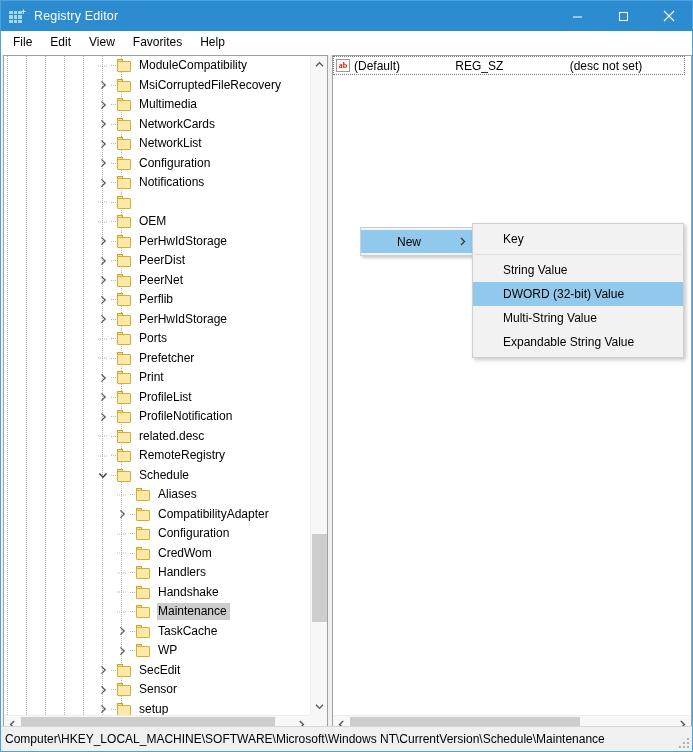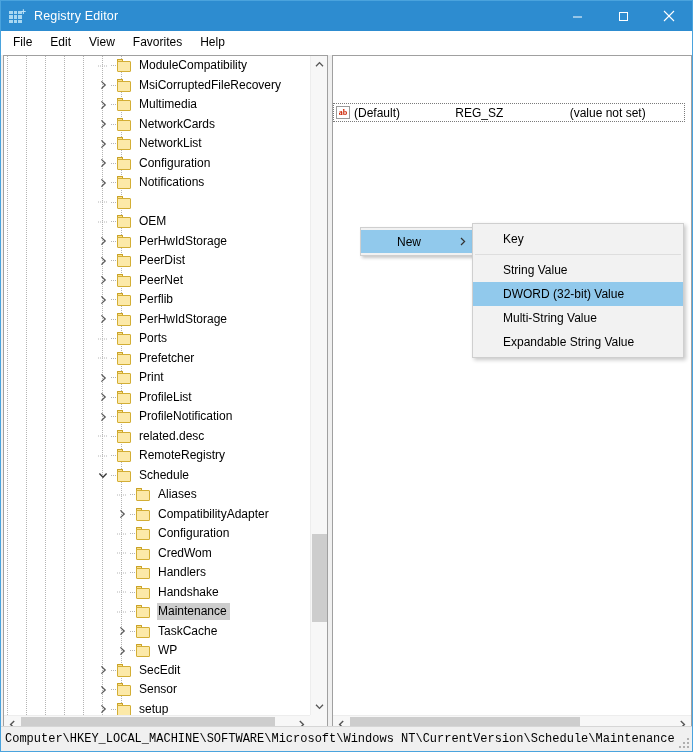--- a/index.html
+++ b/index.html
@@ -282,21 +282,20 @@
     border-right: 1px solid #e3e3e3;
     height: 21px;
     white-space: nowrap;
   }
   #listrows { position: relative; }
   .lrow {
     height: 19px;
     display: flex;
     align-items: flex-end;
     font-size: 12px;
-    margin-top: 47px;
   }
   .lrow.focused .focusbox {
     border: 1px dotted #7a7a7a;
     box-sizing: border-box;
     display: flex;
     align-items: center;
     height: 19px;
   }
   .ab-icon {
     width: 14px; height: 13px;
@@ -376,21 +375,20 @@
     border-top: 1px solid #d6d6d6;
     display: flex;
     align-items: center;
     padding-left: 4px;
     position: relative;
   }
   #status-text {
     font-size: 12px;
     color: #000000;
     white-space: nowrap;
-    font-family: Liberation Mono, monospace;
   }
   #grip {
     position: absolute;
     right: 3px; bottom: 3px;
     width: 10px; height: 10px;
   }
   #grip i {
     position: absolute;
     width: 2px; height: 2px;
     background: #b0b0b0;
@@ -935,21 +933,21 @@
       <div id="listrows">
         <div class="lrow focused">
           <div class="focusbox" style="width:352px;">
             <div class="lcell" style="width:122px;display:flex;align-items:center;">
               <div class="ab-icon">
                   <span>ab</span>
                 </div>
               <span>(Default)</span>
             </div>
             <div class="lcell" style="width:115px;">REG_SZ</div>
-            <div class="lcell" style="width:115px;">(value not set)</div>
+            <div class="lcell" style="width:115px;">(desc not set)</div>
           </div>
         </div>
       </div>
 
       <div class="hscroll" style="right:0;">
         <div class="arrowbtn left">
           <svg width="7" height="9" viewBox="0 0 7 9">
               <polyline points="5.2,1 1.6,4.5 5.2,8" fill="none" stroke="#555" stroke-width="1.4"></polyline>
             </svg>
         </div>

